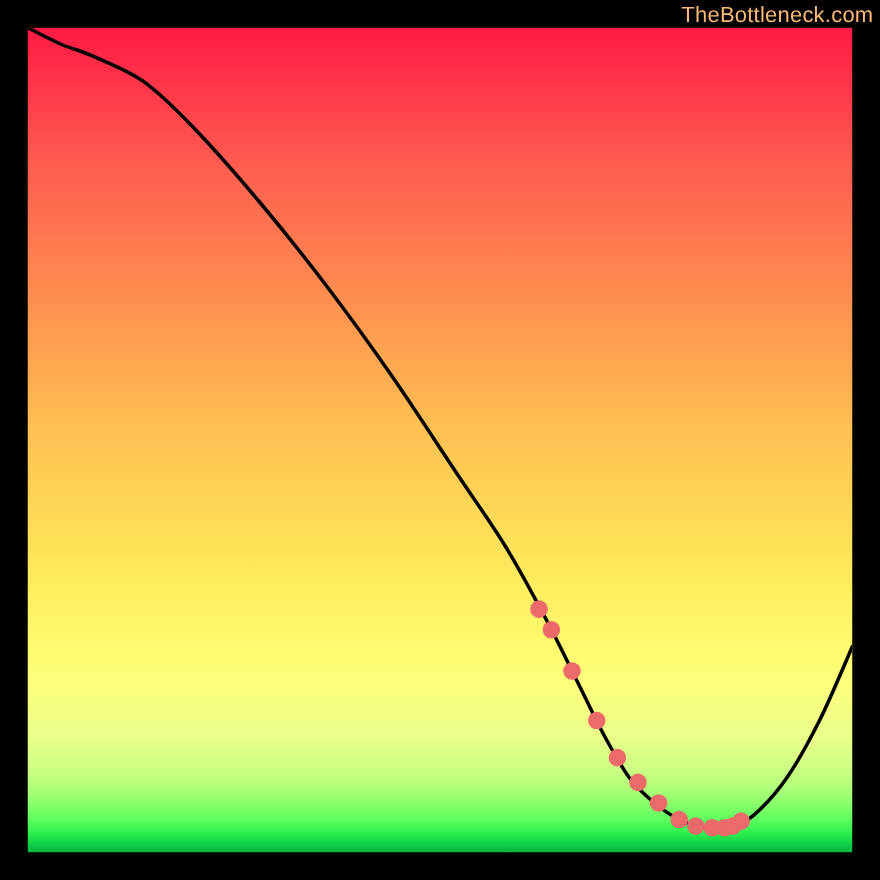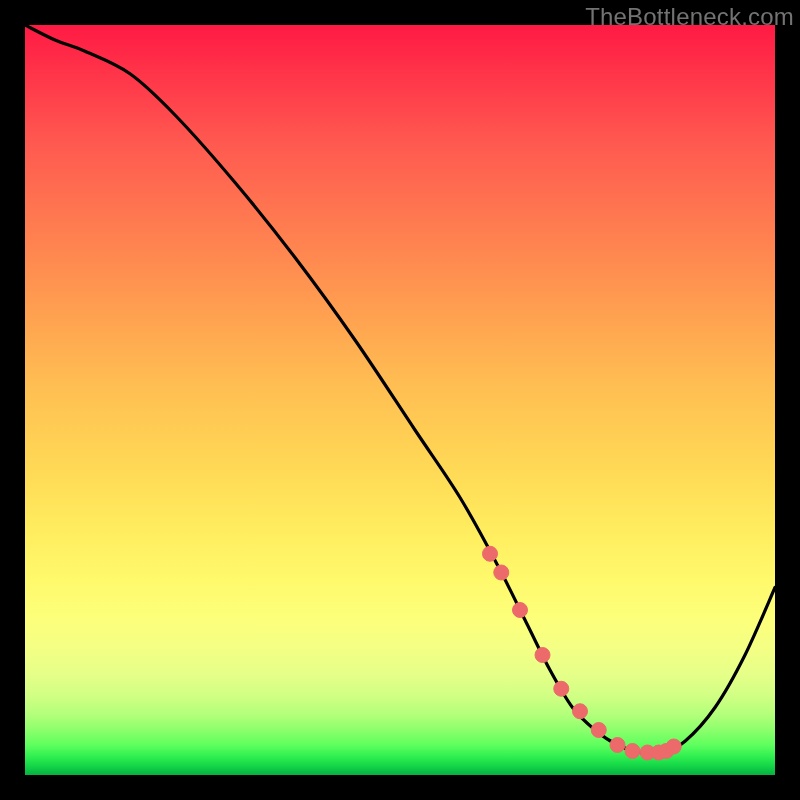--- a/index.html
+++ b/index.html
@@ -64,22 +64,22 @@
     left: 0;
     top: 0;
     width: 100%;
     height: 100%;
     pointer-events: none;
   }
   .watermark {
     position: absolute;
     top: 3px;
     right: 6px;
-    color: #737373;
-    font-size: 24px;
+    color: #fdba74;
+    font-size: 20px;
     font-weight: 500;
     letter-spacing: 0.2px;
     user-select: none;
   }
 </style>
 </head>
 <body>
 
 <div class="frame">
 

